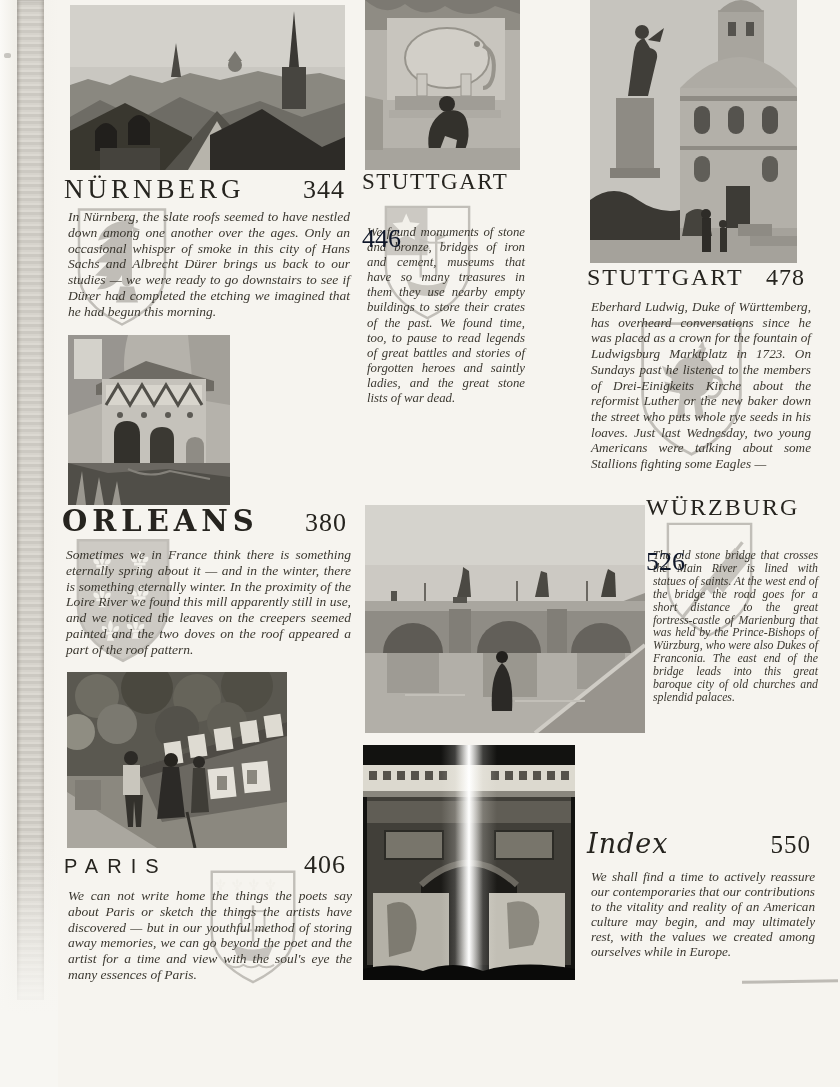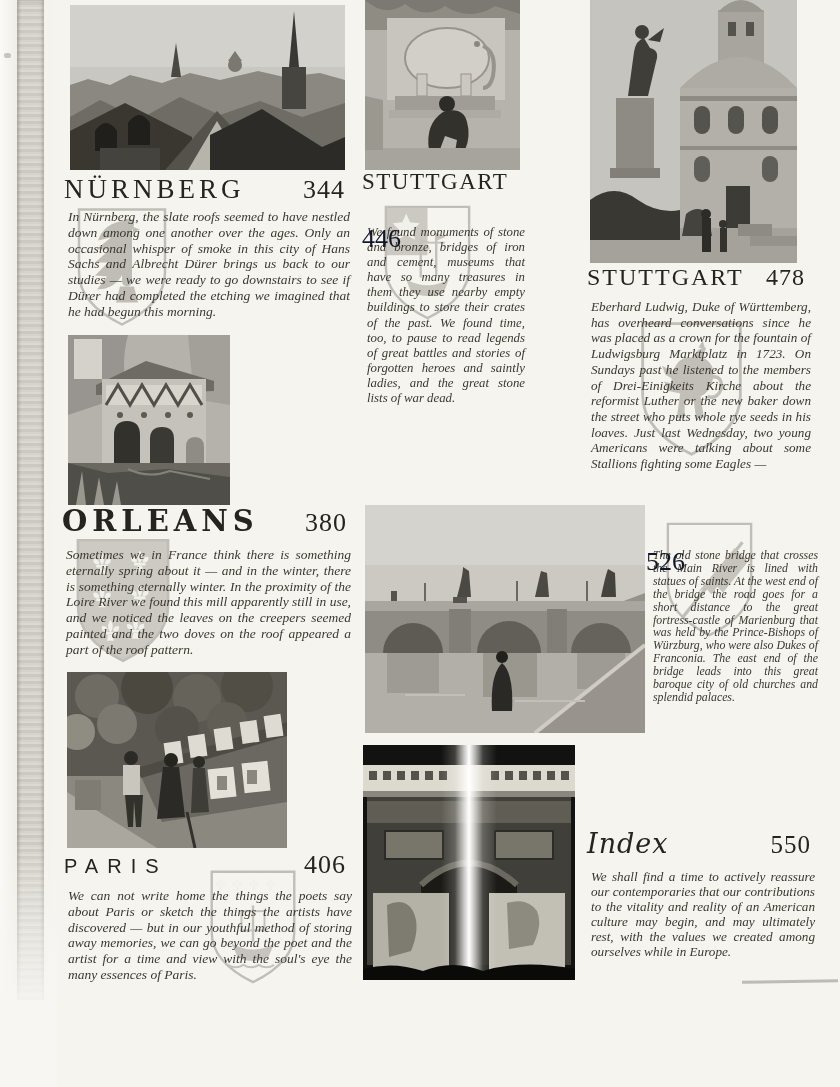--- a/index.html
+++ b/index.html
@@ -391,20 +391,23 @@
     <span class="page-num">478</span>
   </header>
   <p class="blurb" id="body-stuttgart">Eberhard Ludwig, Duke of Württemberg, has overheard conversations since he was placed as a crown for the fountain of Ludwigsburg Marktplatz in 1723. On Sundays past he listened to the members of Drei-Einigkeits Kirche about the reformist Luther or the new baker down the street who puts whole rye seeds in his loaves. Just last Wednesday, two young Americans were talking about some Stallions fighting some Eagles —</p>
 
   <header class="city-head" id="head-orleans">
     <span class="city-title">ORLEANS</span>
     <span class="page-num">380</span>
   </header>
   <p class="blurb" id="body-orleans">Sometimes we in France think there is something eternally spring about it — and in the winter, there is something eternally winter. In the proximity of the Loire River we found this mill apparently still in use, and we noticed the leaves on the creepers seemed painted and the two doves on the roof appeared a part of the roof pattern.</p>
 
+  <header class="city-head" id="head-wurzburg">
+    <span class="city-title">WÜRZBURG</span>
+  </header>
   <div class="num-line" id="num-wurzburg">526</div>
   <p class="blurb" id="body-wurzburg">The old stone bridge that crosses the Main River is lined with statues of saints. At the west end of the bridge the road goes for a short distance to the great fortress-castle of Marienburg that was held by the Prince-Bishops of Würzburg, who were also Dukes of Franconia. The east end of the bridge leads into this great baroque city of old churches and splendid palaces.</p>
 
   <header class="city-head" id="head-paris">
     <span class="city-title">PARIS</span>
     <span class="page-num">406</span>
   </header>
   <p class="blurb" id="body-paris">We can not write home the things the poets say about Paris or sketch the things the artists have discovered — but in our youthful method of storing away memories, we can go beyond the poet and the artist for a time and view with the soul's eye the many essences of Paris.</p>
 
   <header class="city-head" id="head-index">

